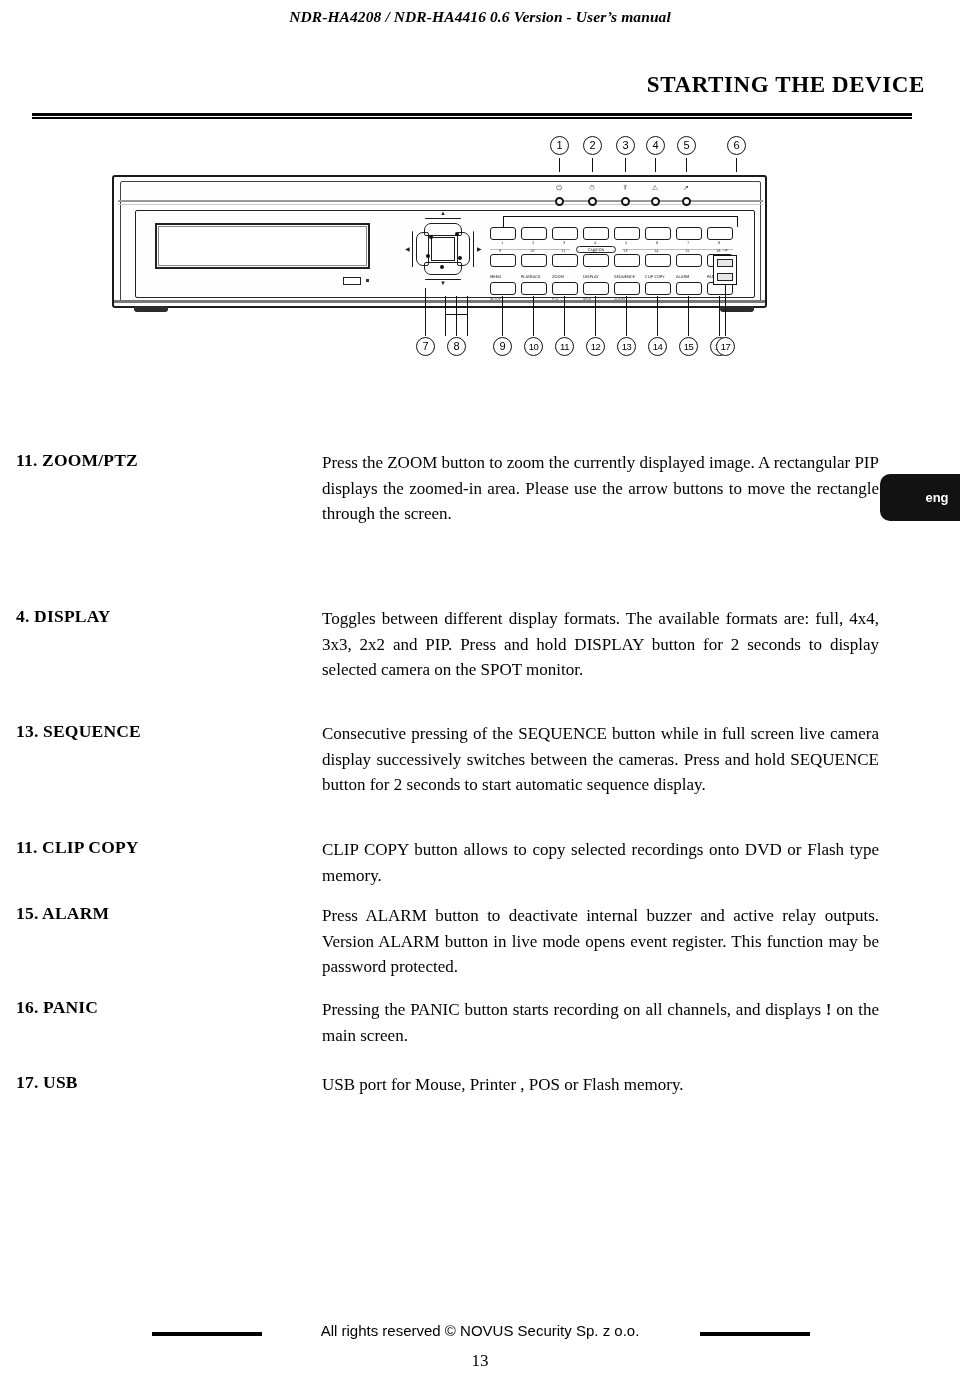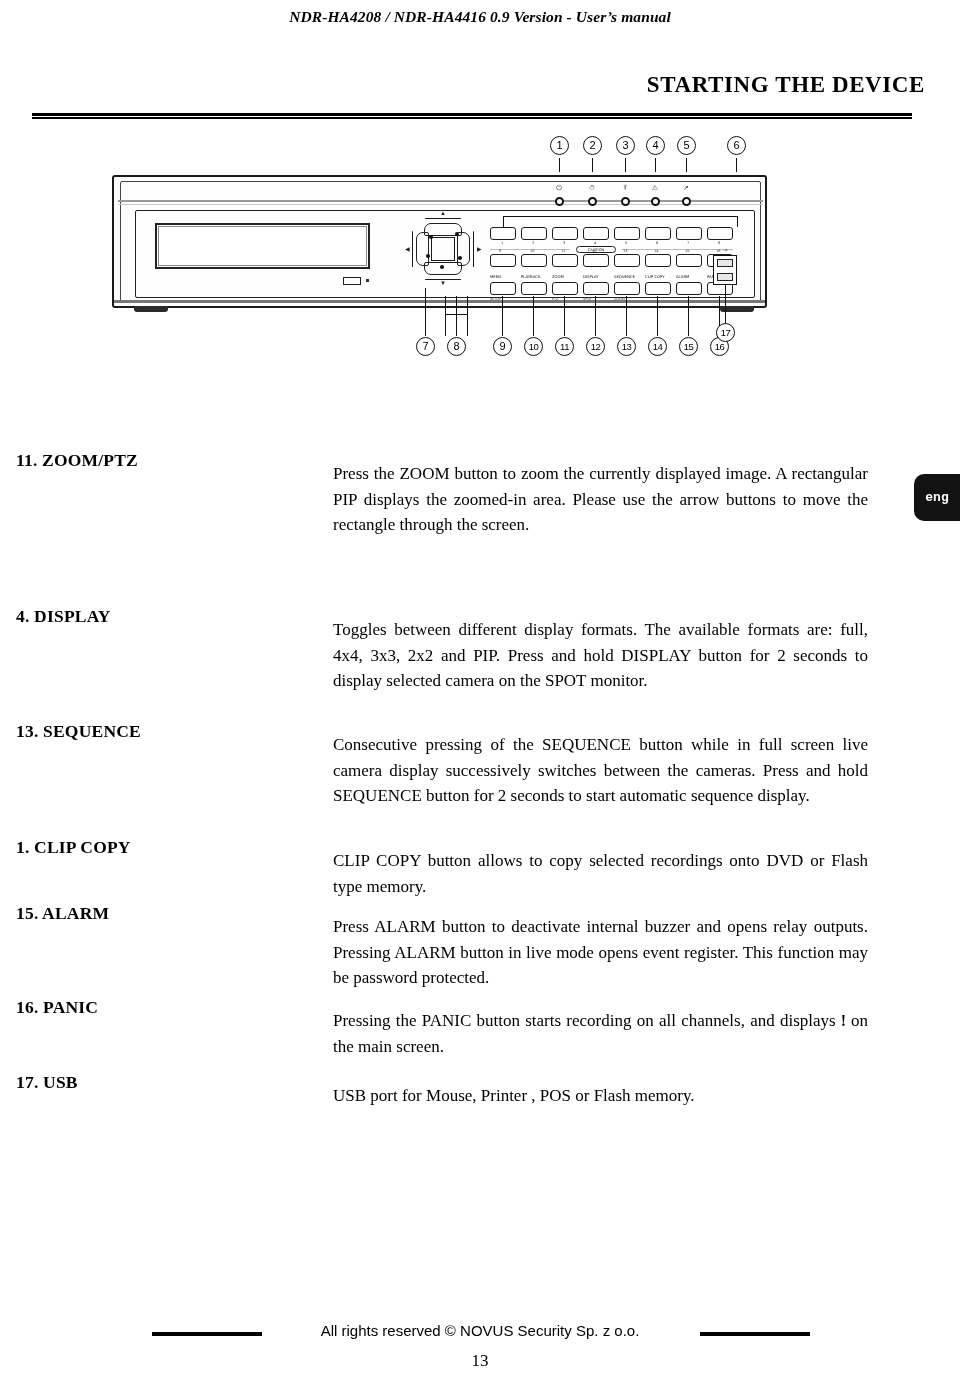--- a/index.html
+++ b/index.html
@@ -328,41 +328,42 @@
     white-space: nowrap;
   }
   .row .text {
     position: absolute;
     left: 322px;
     width: 557px;
     font-size: 17px;
     line-height: 25.5px;
     text-align: justify;
   }
-  .row .text p { margin: 11px; }
+  .row .text p { margin: 0; }
   .row .text p + p { margin-top: 25px; }
   .glyph-excl {
     font-weight: bold;
     font-size: 16px;
     padding: 0 5px;
   }
 
   
   .eng-tab {
     position: absolute;
     right: 0; top: 474px;
     width: 46px; height: 47px;
     background: #121212;
     border-radius: 10px 0 0 10px;
     color: #ffffff;
-    font-family: Liberation Mono, monospace;
+    font-family: Liberation Sans, sans-serif;
     font-weight: bold;
     font-size: 13px;
     line-height: 47px;
     text-align: center;
+    padding-left: 34px;
   }
 
   
   .footer {
     position: absolute;
     left: 0; top: 1318px;
     width: 960px;
   }
   .footer .fline {
     position: absolute;
@@ -385,21 +386,21 @@
     left: 0; top: 33px;
     width: 960px;
     text-align: center;
     font-size: 17px;
   }
 </style>
 </head>
 <body>
 
 <div class="doc-header">
-  <div class="title">NDR-HA4208 / NDR-HA4416 0.9 Version - User’s manual</div>
+  <div class="title">NDR-HA4208 / NDR-HA4416 0.6 Version - User’s manual</div>
 </div>
 
 <div class="section-title">STARTING THE DEVICE</div>
 <div class="rule-double">
   <div class="r1"></div>
   <div class="r2"></div>
 </div>
 
 <div class="figure">
 
@@ -553,21 +554,21 @@
   <div class="callout" style="left:316px; top:209px;">7</div>
   <div class="callout" style="left:347px; top:209px;">8</div>
   <div class="callout" style="left:393px; top:209px;">9</div>
   <div class="callout wide" style="left:424px; top:209px;">10</div>
   <div class="callout wide" style="left:455px; top:209px;">11</div>
   <div class="callout wide" style="left:486px; top:209px;">12</div>
   <div class="callout wide" style="left:517px; top:209px;">13</div>
   <div class="callout wide" style="left:548px; top:209px;">14</div>
   <div class="callout wide" style="left:579px; top:209px;">15</div>
   <div class="callout wide" style="left:610px; top:209px;">16</div>
-  <div class="callout wide" style="left:616px; top:195px; left:616px;">17</div>
+  <div class="callout wide" style="left:616px; top:209px; left:616px;">17</div>
 </div>
 
 <div class="eng-tab">eng</div>
 
 <div class="body-list">
 
   <div class="row" style="top:10px;">
     <div class="label">11. ZOOM/PTZ</div>
     <div class="text">
       <p>Press the ZOOM button to zoom the currently displayed image. A rectangular PIP displays  the zoomed-in area. Please use the arrow buttons to move the rectangle through the screen.</p>
@@ -582,30 +583,30 @@
   </div>
 
   <div class="row" style="top:281px;">
     <div class="label">13. SEQUENCE</div>
     <div class="text">
       <p>Consecutive pressing of the SEQUENCE button while in full screen live camera display successively switches between the cameras. Press and hold SEQUENCE button for 2 seconds to start automatic sequence display.</p>
     </div>
   </div>
 
   <div class="row" style="top:397px;">
-    <div class="label">1. CLIP COPY</div>
+    <div class="label">11. CLIP COPY</div>
     <div class="text">
       <p>CLIP COPY button allows to copy selected recordings onto DVD or Flash type memory.</p>
     </div>
   </div>
 
   <div class="row" style="top:463px;">
     <div class="label">15. ALARM</div>
     <div class="text">
-      <p>Press ALARM button to deactivate internal buzzer and opens relay outputs. Pressing ALARM button in live mode opens event register. This function may be password protected.</p>
+      <p>Press ALARM button to deactivate internal buzzer and active relay outputs. Version ALARM button in live mode opens event register. This function may be password protected.</p>
     </div>
   </div>
 
   <div class="row" style="top:557px;">
     <div class="label">16. PANIC</div>
     <div class="text">
       <p><span>Pressing the PANIC button starts recording on all channels, and displays</span><span class="glyph-excl">!</span><span>on the main screen.</span></p>
     </div>
   </div>
 

